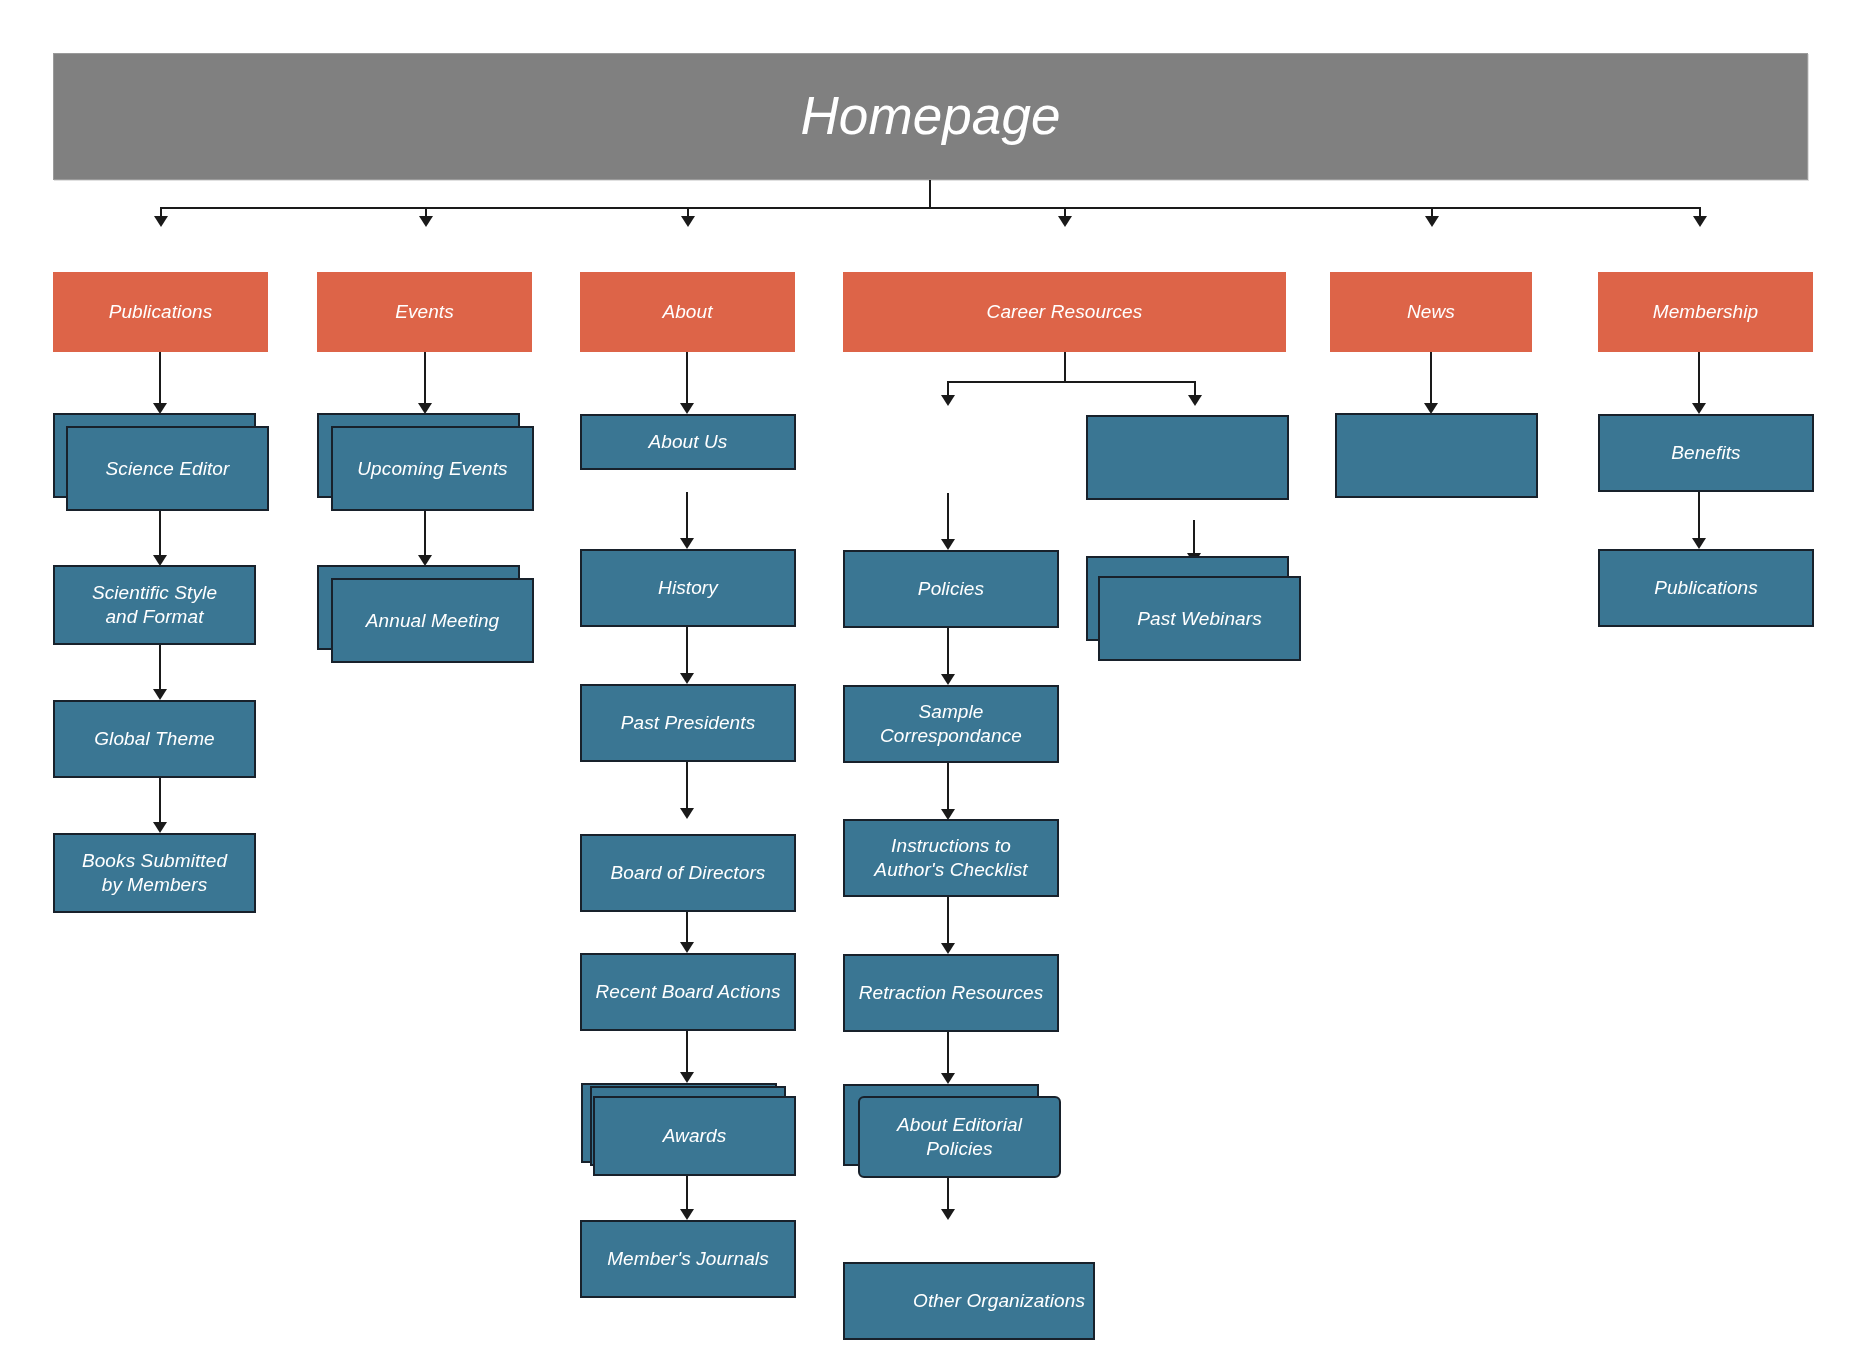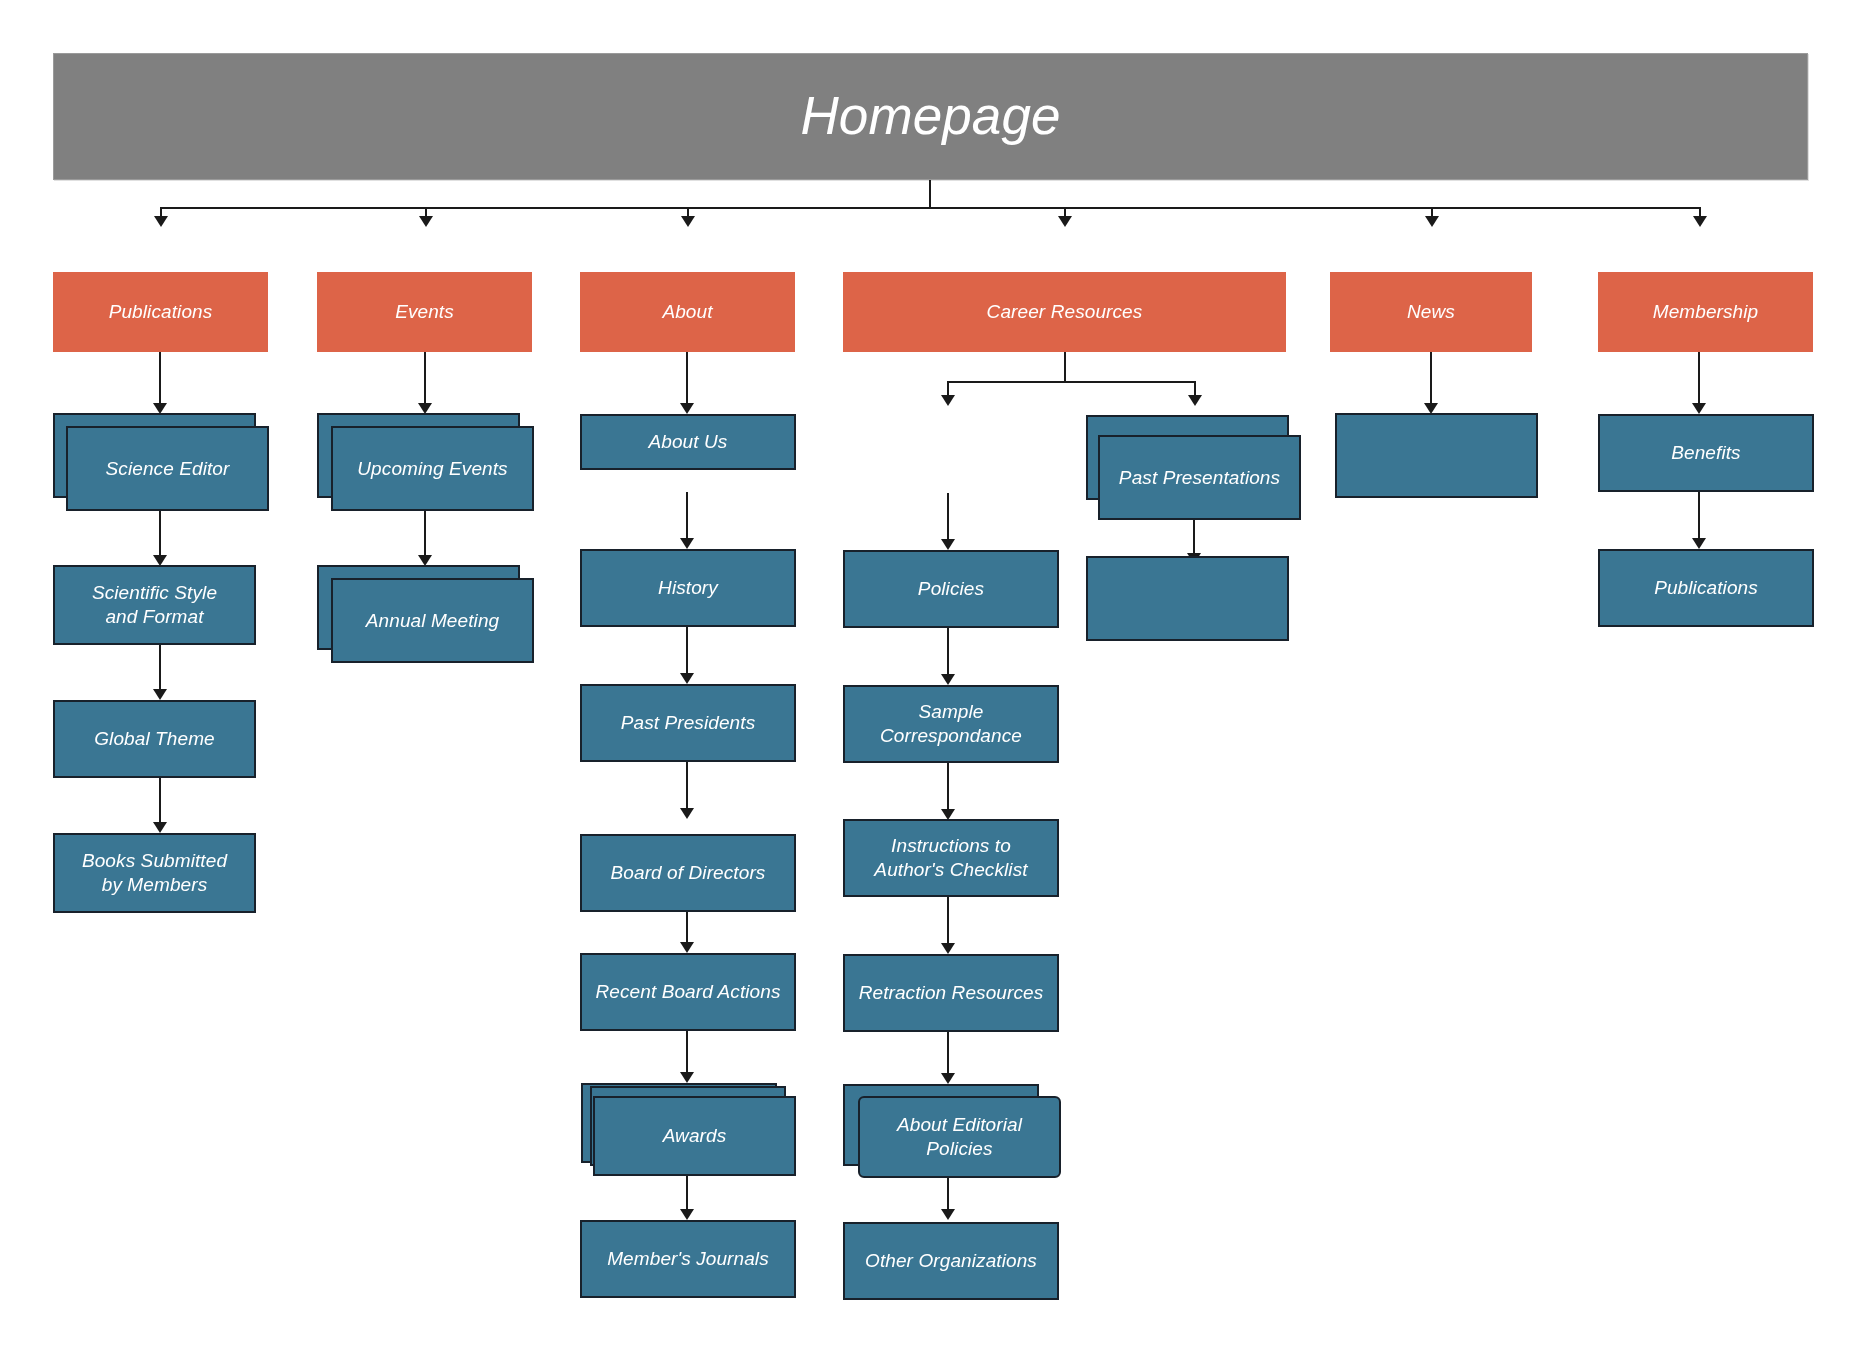--- a/index.html
+++ b/index.html
@@ -260,32 +260,32 @@
   <div class="vline" style="left:947px; top:1032px; height:45px;"></div>
   <div class="arrow" style="left:941px; top:1073px;"></div>
   <div class="stack-back" style="left:843px; top:1084px; width:196px; height:82px;"></div>
   <div class="node leaf" style="left:858px; top:1096px; width:203px; height:82px;border-radius:6px;">
     <span class="label">About Editorial
 Policies</span>
   </div>
 
   <div class="vline" style="left:947px; top:1178px; height:35px;"></div>
   <div class="arrow" style="left:941px; top:1209px;"></div>
-  <div class="node leaf" style="left:843px; top:1222px; width:216px; height:78px;">
+  <div class="node leaf" style="left:843px; top:1262px; width:252px; height:78px;justify-content:flex-end;">
     <span class="label">Other Organizations</span>
   </div>
 
   <div class="stack-back" style="left:1086px; top:415px; width:203px; height:85px;"></div>
-  <div class="node leaf" style="left:1098px; top:435px; width:203px; height:85px;">
-    <span class="label">Past Presentations</span>
-  </div>
 
   <div class="vline" style="left:1193px; top:520px; height:37px;"></div>
   <div class="arrow" style="left:1187px; top:553px;"></div>
   <div class="stack-back" style="left:1086px; top:556px; width:203px; height:85px;"></div>
+  <div class="node leaf" style="left:1098px; top:576px; width:203px; height:85px;">
+    <span class="label">Past Webinars</span>
+  </div>
 
   <div class="vline" style="left:1430px; top:352px; height:55px;"></div>
   <div class="arrow" style="left:1424px; top:403px;"></div>
   <div class="stack-back" style="left:1335px; top:413px; width:203px; height:85px;"></div>
 
   <div class="vline" style="left:1698px; top:352px; height:55px;"></div>
   <div class="arrow" style="left:1692px; top:403px;"></div>
   <div class="node leaf" style="left:1598px; top:414px; width:216px; height:78px;">
     <span class="label">Benefits</span>
   </div>

